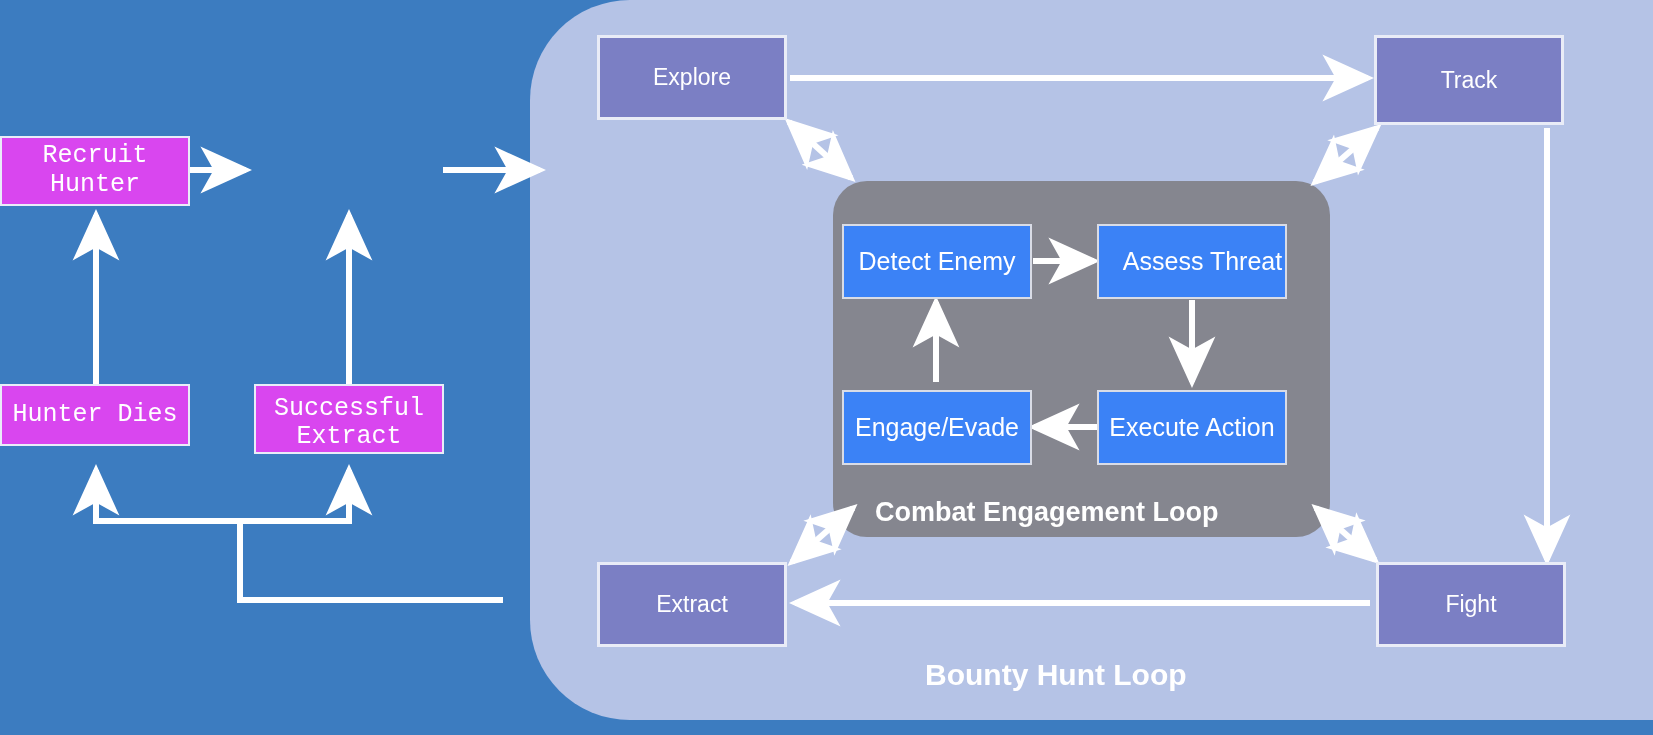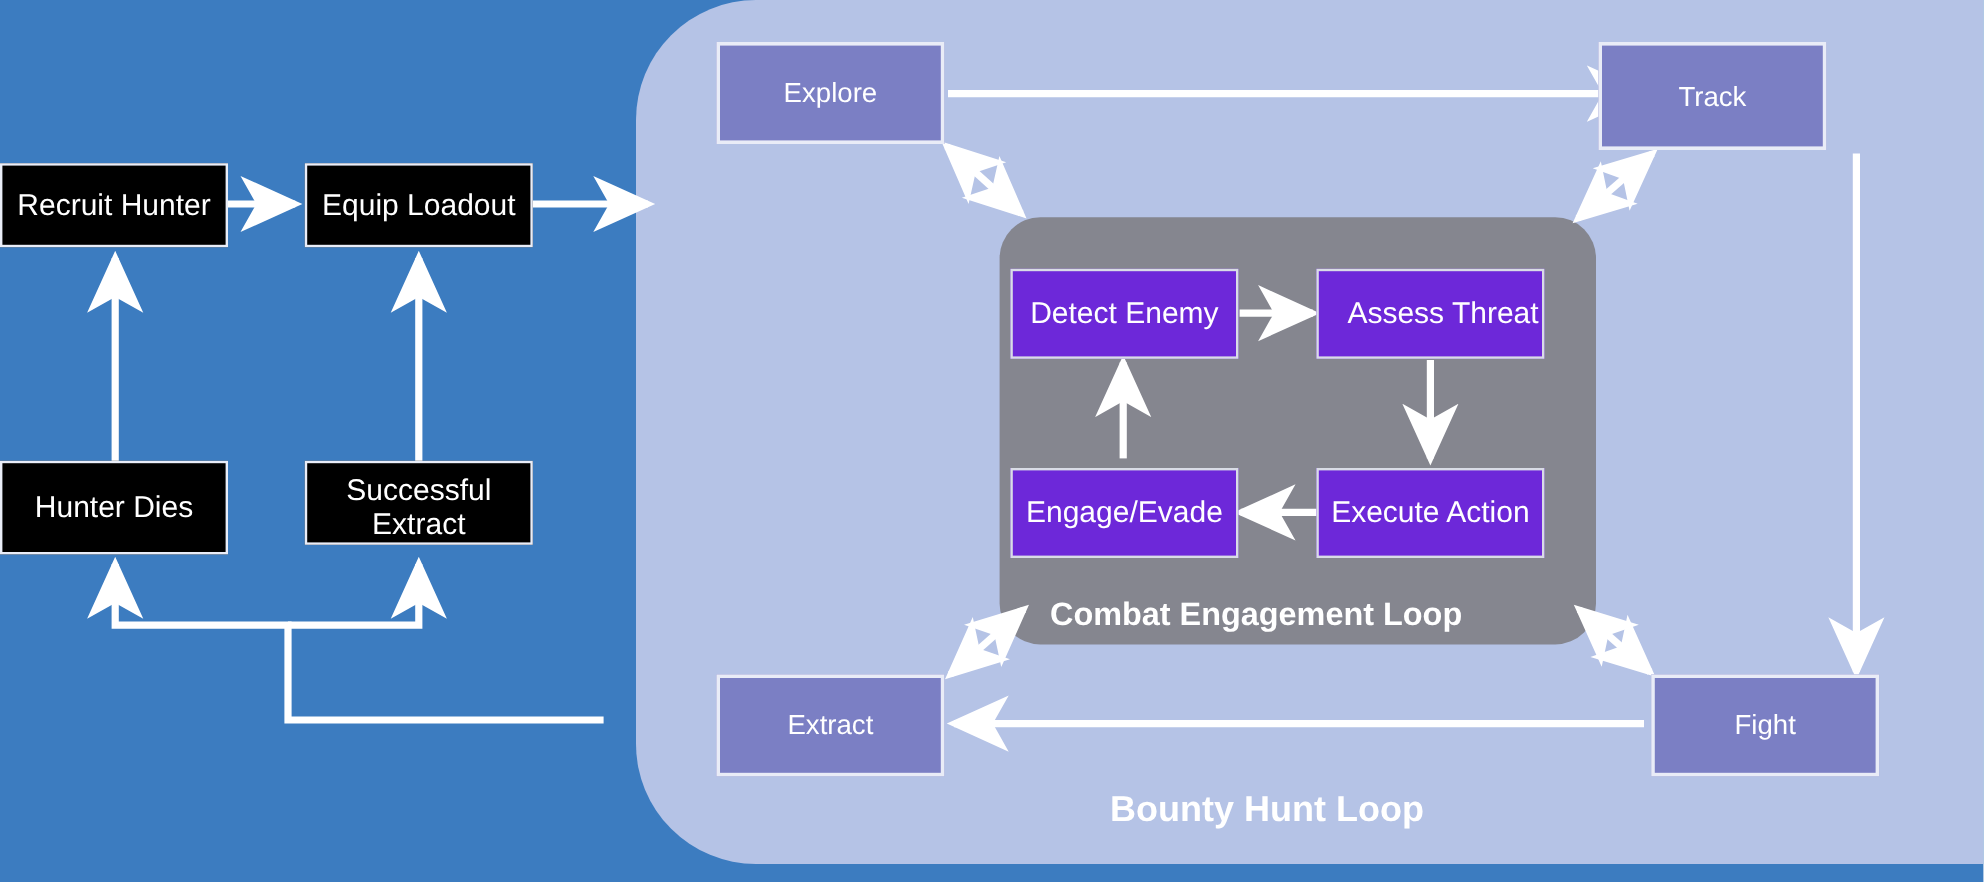--- a/index.html
+++ b/index.html
@@ -12,23 +12,23 @@
                background:#b5c3e6;border-radius:100px 0 0 100px;}
   .combat-panel{position:absolute;left:833px;top:181px;width:497px;height:356px;
                 background:#85868f;border-radius:34px;}
 
   
   svg.links{position:absolute;left:0;top:0;width:1653px;height:735px;overflow:visible;pointer-events:none;}
 
   
   .node{position:absolute;display:flex;align-items:center;justify-content:center;
         text-align:center;color:#ffffff;box-sizing:border-box;line-height:1.15;}
-  .n-dark  {background:#000000;border:2px solid #e9edf8;font-size:25px;}
+  .n-dark  {background:#d946ef;border:2px solid #e9edf8;font-size:25px;font-family:Liberation Mono, monospace;}
   .n-mid   {background:#7b7fc4;border:3px solid #e9ecf7;font-size:23px;text-align:center;}
-  .n-black {background:#6d28d9;border:2px solid #d9dce6;font-size:25px;}
+  .n-black {background:#3b82f6;border:2px solid #d9dce6;font-size:25px;}
 
   
   .caption{position:absolute;color:#ffffff;font-weight:bold;white-space:nowrap;}
   .cap-lg{font-size:30px;}
   .cap-md{font-size:27px;margin-top:12px;}
 </style>
 </head>
 <body>
 
 <div id="stage">
@@ -67,32 +67,31 @@
 
       <line x1="1033" y1="261" x2="1094" y2="261" marker-end="url(#ah)"></line>
       <line x1="1192" y1="300" x2="1192" y2="382" marker-end="url(#ah)"></line>
       <line x1="1098" y1="427" x2="1034" y2="427" marker-end="url(#ah)"></line>
       <line x1="936" y1="382" x2="936" y2="302" marker-end="url(#ah)"></line>
     </g>
   </svg>
 
   <div class="node n-dark" style="left:0px;top:136px;width:190px;height:70px;">Recruit Hunter</div>
 
-  <div class="node n-dark" style="left:254px;top:136px;width:190px;height:70px;">Equip Loadout</div>
 
-  <div class="node n-dark" style="left:0px;top:384px;width:190px;height:78px;">Hunter Dies</div>
+  <div class="node n-dark" style="left:0px;top:384px;width:190px;height:62px;">Hunter Dies</div>
 
   <div class="node n-dark" style="left:254px;top:384px;width:190px;height:70px;flex-direction:column;justify-content:flex-end;">
     <span>Successful</span>
     <span>Extract</span>
   </div>
 
   <div class="node n-mid" style="left:597px;top:35px;width:190px;height:85px;">Explore</div>
 
-  <div class="node n-mid" style="left:1332px;top:35px;width:190px;height:90px;">Track</div>
+  <div class="node n-mid" style="left:1374px;top:35px;width:190px;height:90px;">Track</div>
 
   <div class="node n-mid" style="left:1376px;top:562px;width:190px;height:85px;">Fight</div>
 
   <div class="node n-mid" style="left:597px;top:562px;width:190px;height:85px;">Extract</div>
 
   <div class="node n-black" style="left:842px;top:224px;width:190px;height:75px;">Detect Enemy</div>
 
   <div class="node n-black" style="left:1097px;top:224px;width:190px;height:75px;padding-left:21px;">Assess Threat</div>
 
   <div class="node n-black" style="left:1097px;top:390px;width:190px;height:75px;">Execute Action</div>

